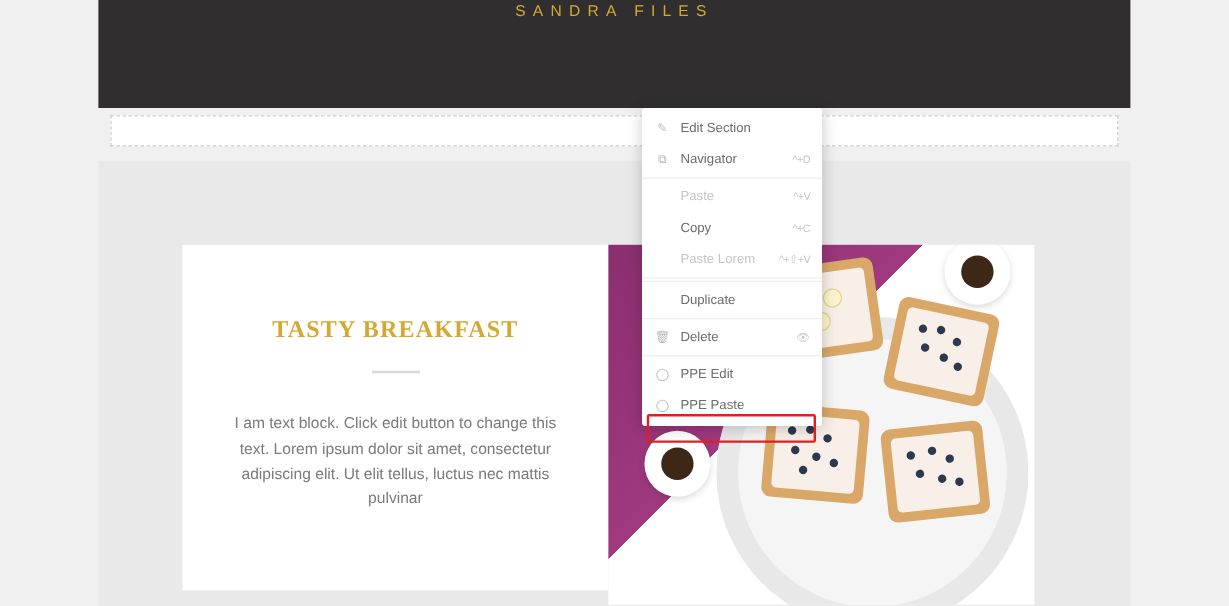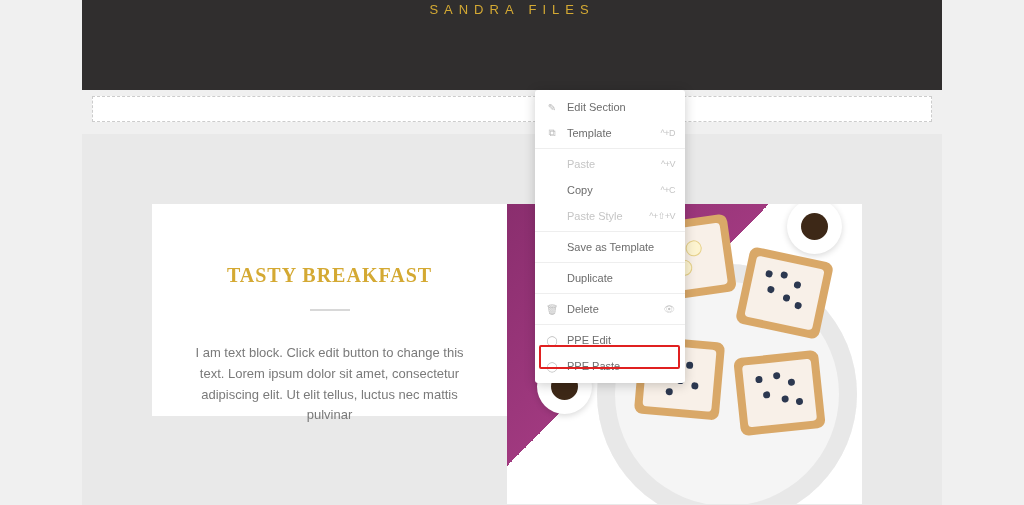--- a/index.html
+++ b/index.html
@@ -47,21 +47,21 @@
       padding: 70px;
       height: 380px;
       display: flex;
       gap: 0;
     }
     .text-card {
       background: #fff;
       width: 355px;
       padding: 60px 35px 30px;
       text-align: center;
-      height: 212px;
+      height: 288px;
     }
     .card-heading {
       font-family: Georgia, serif;
       color: #d4a933;
       font-size: 20px;
       letter-spacing: 1px;
       font-weight: 600;
       margin-bottom: 22px;
     }
     .divider-line {
@@ -256,44 +256,40 @@
     </div>
   </div>
 
   <div class="context-menu">
     <div class="menu-item">
       <span class="menu-icon">✎</span>
       <span class="menu-label">Edit Section</span>
     </div>
     <div class="menu-item">
       <span class="menu-icon">⧉</span>
-      <span class="menu-label">Template</span>
+      <span class="menu-label">Navigator</span>
       <span class="menu-shortcut">^+D</span>
     </div>
     <div class="menu-sep"></div>
     <div class="menu-item disabled">
       <span class="menu-icon"></span>
       <span class="menu-label">Paste</span>
       <span class="menu-shortcut">^+V</span>
     </div>
     <div class="menu-item">
       <span class="menu-icon"></span>
       <span class="menu-label">Copy</span>
       <span class="menu-shortcut">^+C</span>
     </div>
     <div class="menu-item disabled">
       <span class="menu-icon"></span>
-      <span class="menu-label">Paste Style</span>
+      <span class="menu-label">Paste Lorem</span>
       <span class="menu-shortcut">^+⇧+V</span>
     </div>
     <div class="menu-sep"></div>
-    <div class="menu-item">
-      <span class="menu-icon"></span>
-      <span class="menu-label">Save as Template</span>
-    </div>
     <div class="menu-sep"></div>
     <div class="menu-item">
       <span class="menu-icon"></span>
       <span class="menu-label">Duplicate</span>
     </div>
     <div class="menu-sep"></div>
     <div class="menu-item">
       <span class="menu-icon">🗑</span>
       <span class="menu-label">Delete</span>
       <span class="eye-icon">👁</span>

